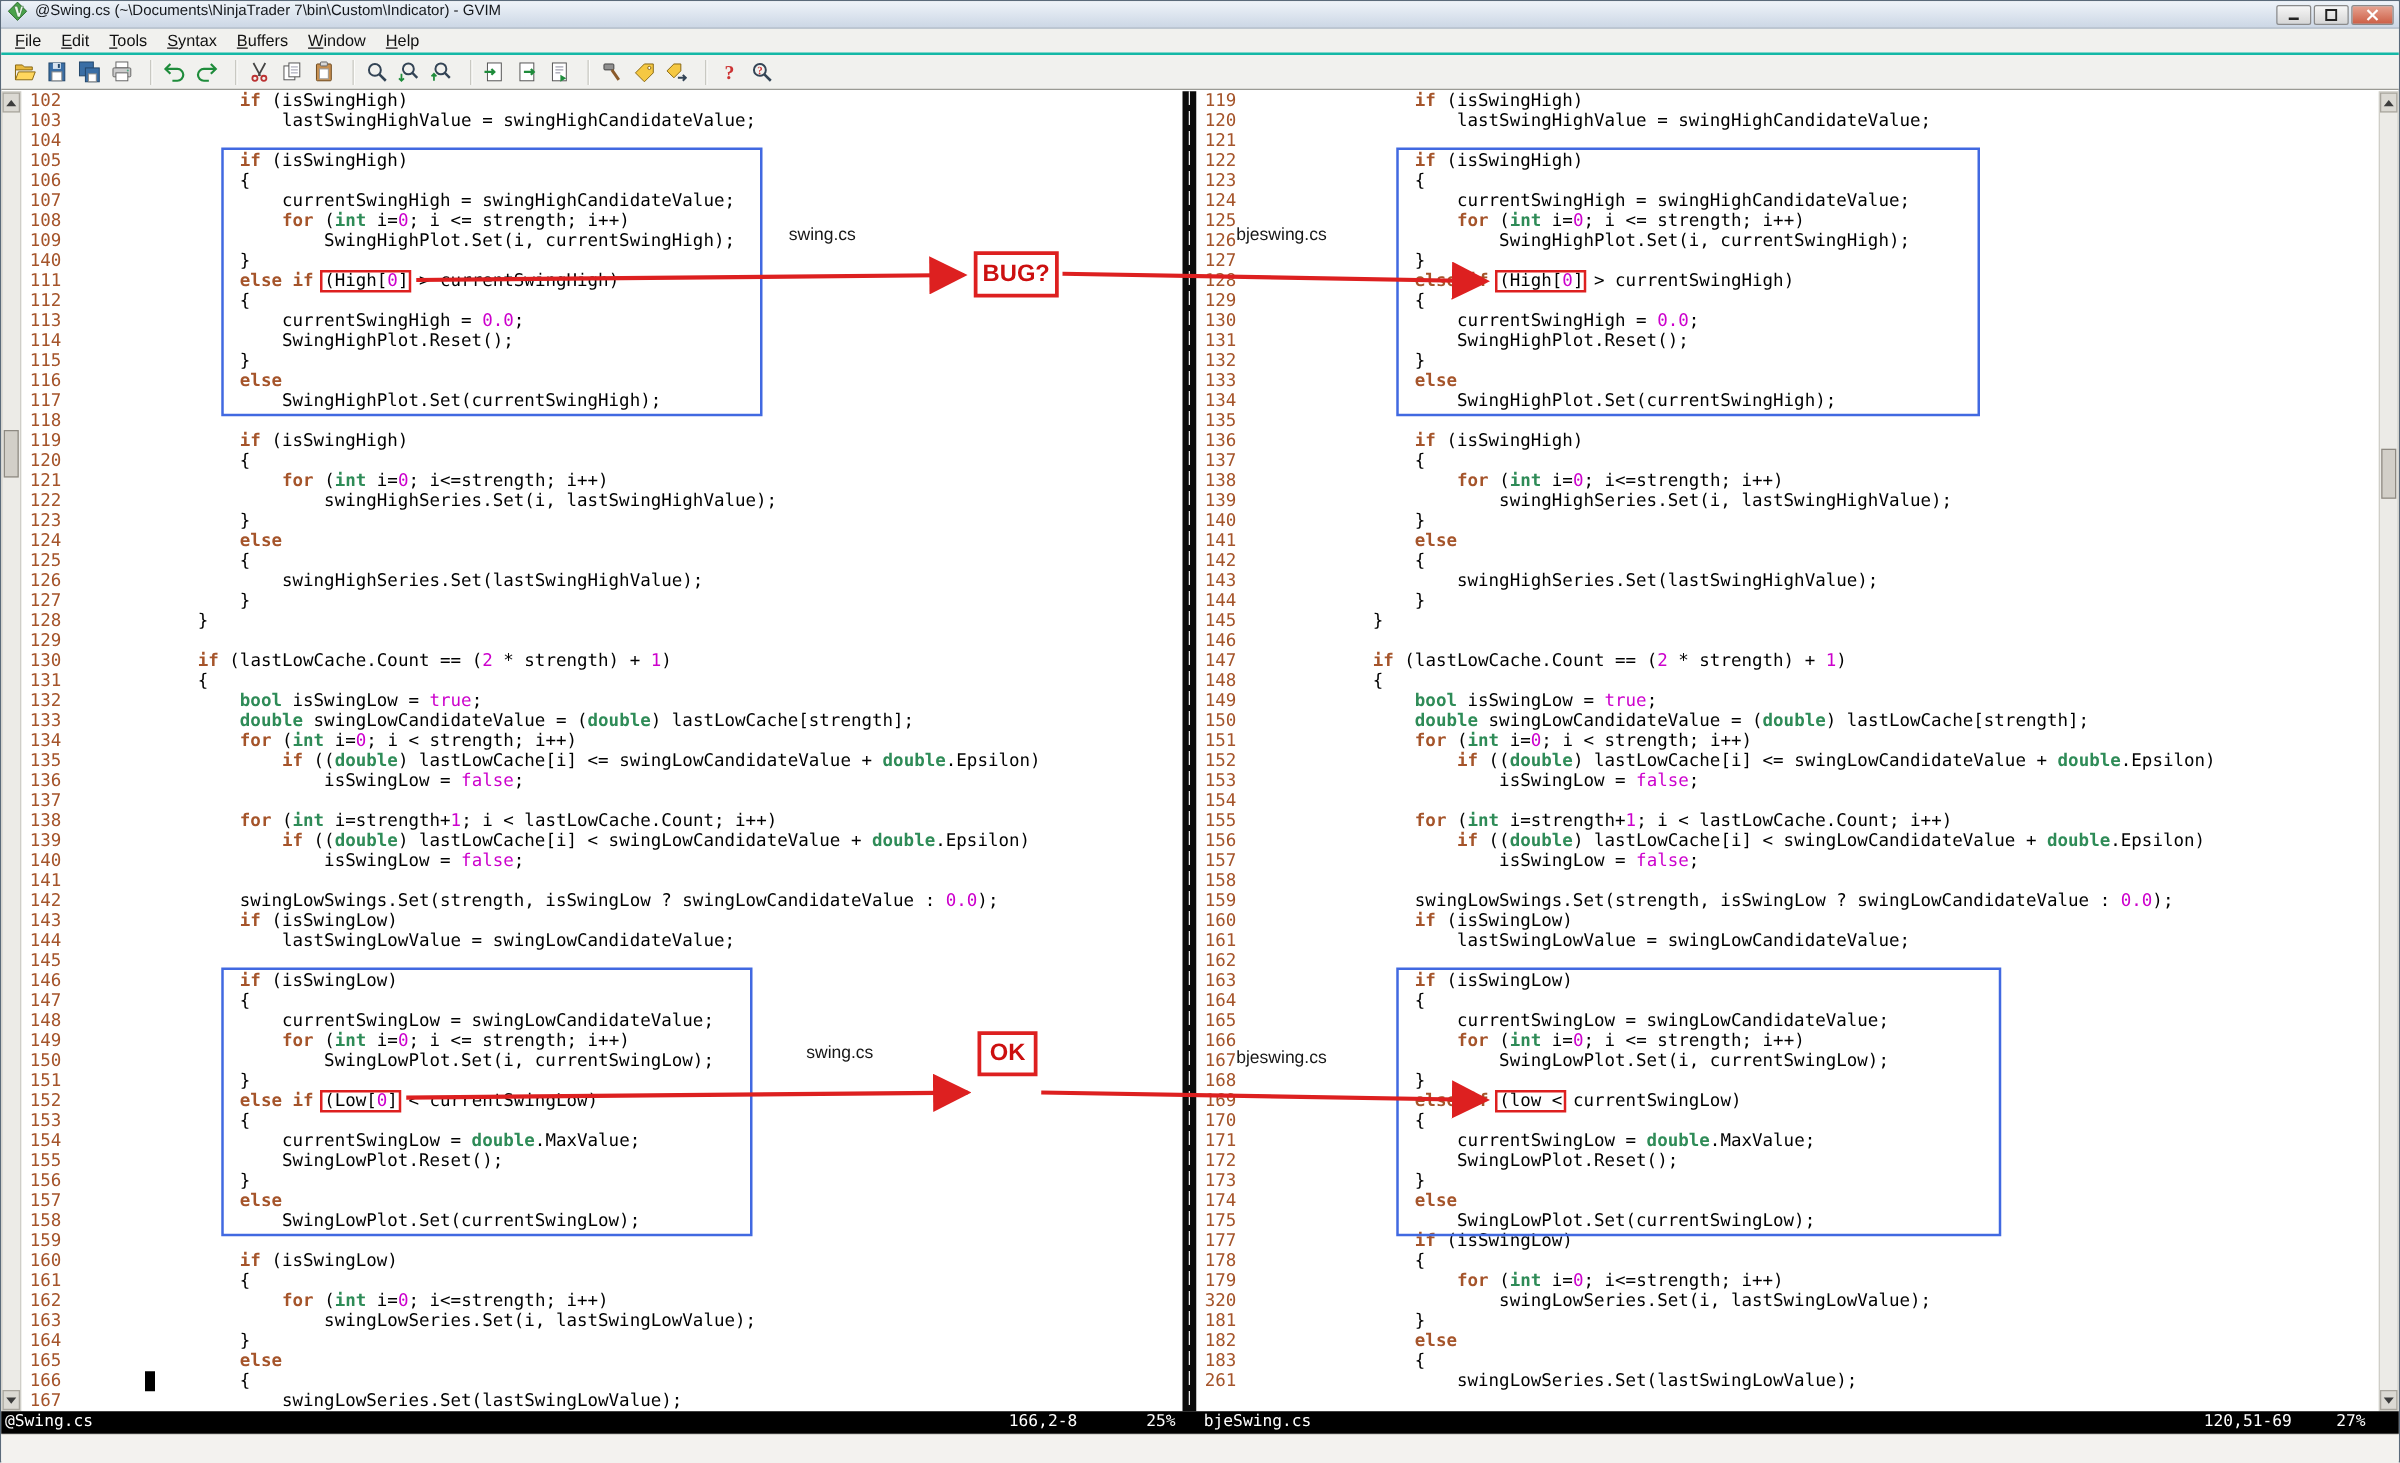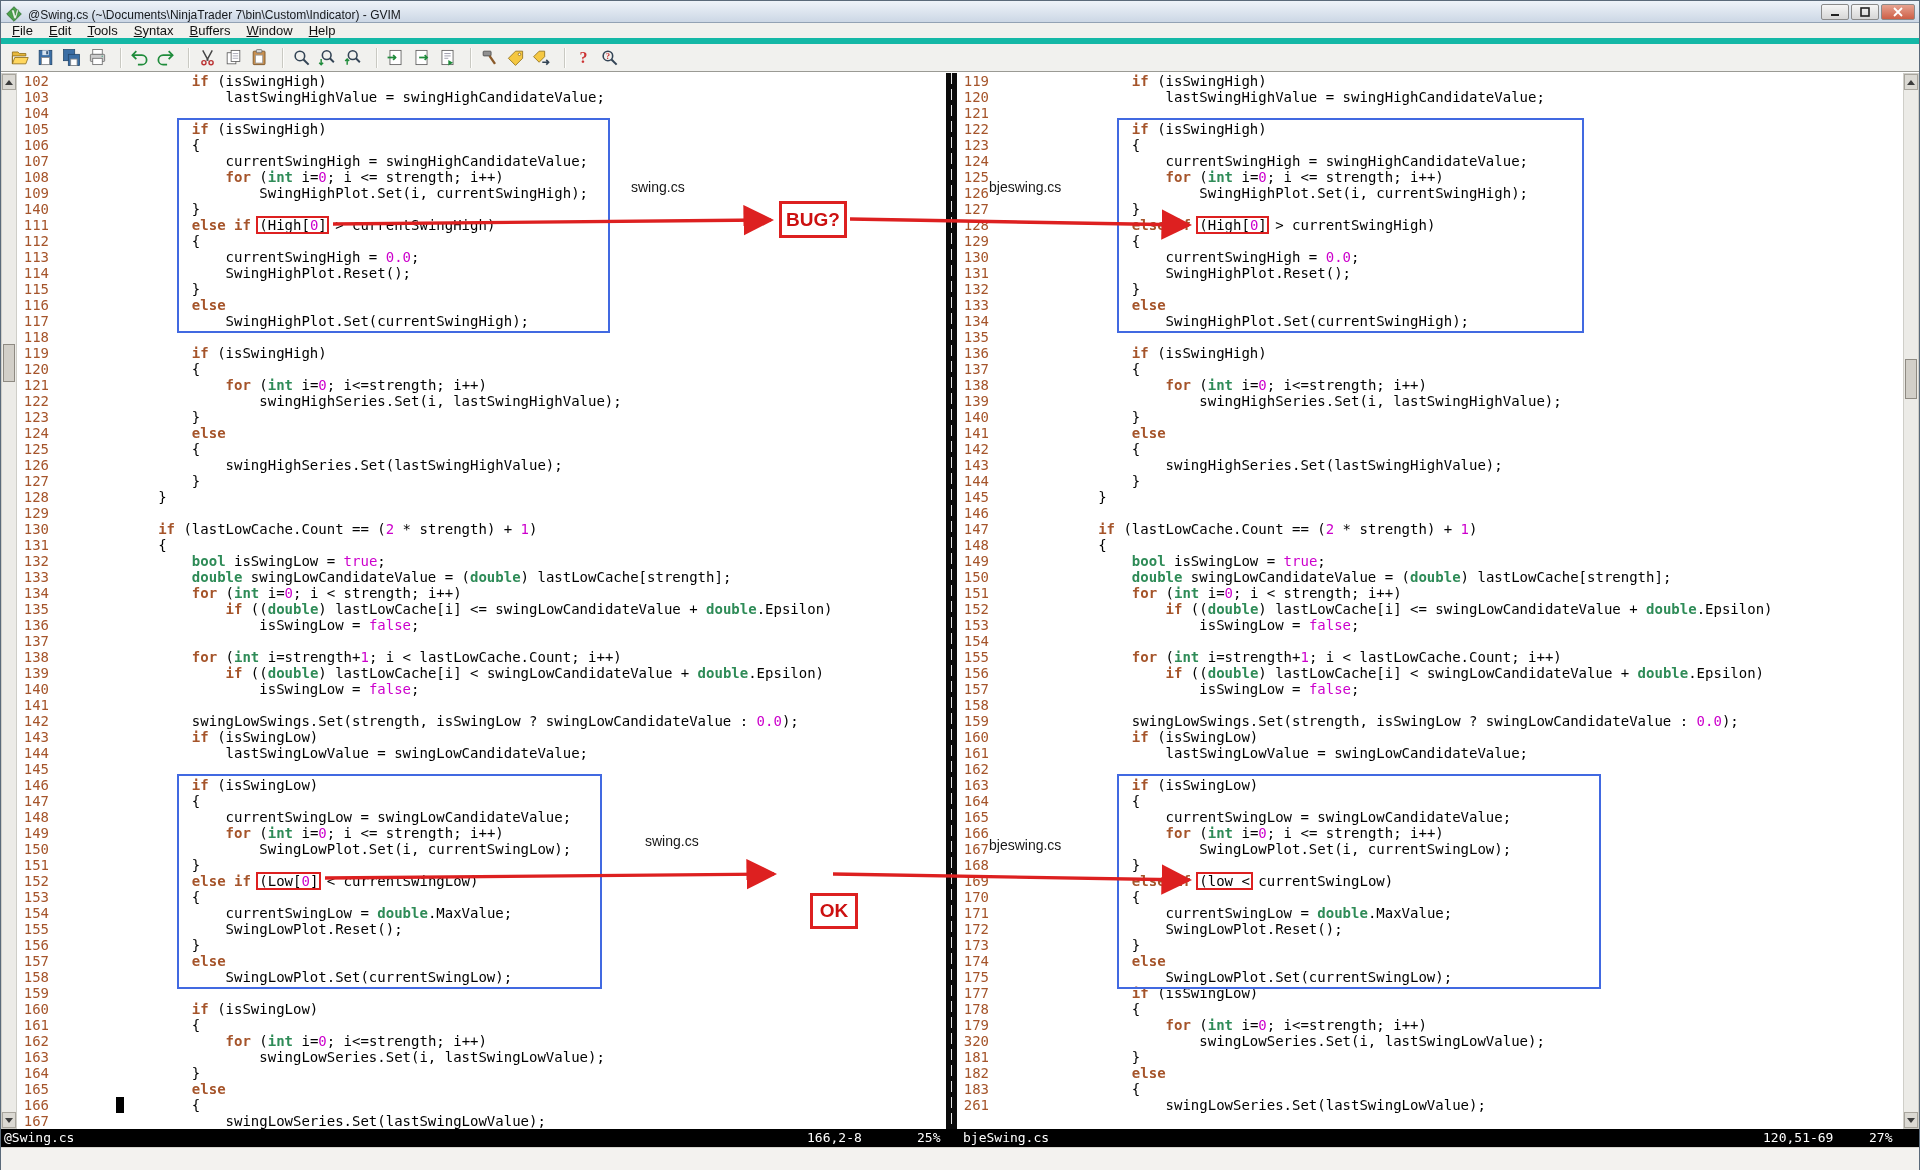--- a/index.html
+++ b/index.html
@@ -2,30 +2,30 @@
 <html style="--kw: #a5542a; --ty: #2e8b57; --ct: #cc00cc; --lnum: #a5542a; --ann-red: #dd2020; --ann-blue: #4169e1;"><head>
 <meta charset="utf-8">
 <style>
   *{margin:0;padding:0;box-sizing:border-box}
   html,body{width:1920px;height:1170px;overflow:hidden;background:#fff;font-family:"Liberation Sans",sans-serif}
   #win{position:absolute;inset:0;border:1px solid #5a6a7a;background:#fff}
 
   
   #titlebar{position:absolute;left:0;top:0;right:0;height:22px;
     background:linear-gradient(#eef3f9,#ccd7e5);border-bottom:1px solid #93a2b4;
-    display:flex;align-items:flex-end;font-size:12px;color:#15181c}
+    display:flex;align-items:flex-start;font-size:12px;color:#15181c}
   #vim-icon{width:16px;height:16px;margin:0 6px 0 5px;flex:0 0 auto}
   #title-text{white-space:nowrap}
   #win-buttons{position:absolute;right:4px;top:3px;display:flex;gap:2px}
   .winbtn{width:28px;height:16px;border:1px solid #8a8a8a;border-radius:2px;
     background:linear-gradient(#f6f6f6,#d6d6d6);display:flex;align-items:center;justify-content:center}
   .winbtn.close{width:34px;background:linear-gradient(#e6a290,#cd5f46)}
 
   #menubar{position:absolute;top:22px;left:0;right:0;height:21px;background:#f1f1ee;
-    border-bottom:6px solid #14b8a6;display:flex;align-items:center;padding-left:3px;font-size:13px;color:#111}
+    border-bottom:2px solid #14b8a6;display:flex;align-items:center;padding-left:3px;font-size:13px;color:#111}
   .menu-item{padding:2px 8px;white-space:nowrap}
 
   #toolbar{position:absolute;top:43px;left:0;right:0;height:28px;background:#f1f1ee;
     border-bottom:1px solid #9a9a94;display:flex;align-items:center;padding-left:5px}
   .tool-group{display:flex;align-items:center;margin-right:6px}
   .tool-sep{width:2px;height:20px;border-left:1px solid #c9c9c2;border-right:1px solid #fdfdfb;margin:0 4px}
   .toolbtn{width:26px;height:24px;display:flex;align-items:center;justify-content:center}
 
   
   .pane{position:absolute;top:72px;height:1056px;background:#fff;overflow:hidden;
@@ -839,21 +839,21 @@
   <div id="annotations">
       <div class="blue-box" style="left: 176.3px; top: 117px; width: 433px; height: 215px;"></div>
       <div class="blue-box" style="left: 1116.3px; top: 117px; width: 466.68px; height: 215px;"></div>
       <div class="blue-box" style="left: 176.3px; top: 773px; width: 424.58px; height: 215px;"></div>
       <div class="blue-box" style="left: 1116.3px; top: 773px; width: 483.52px; height: 215px;"></div>
       <div class="red-box" style="left: 255.08px; top: 215px; width: 73.36px; height: 18px;"></div>
       <div class="red-box" style="left: 1195.08px; top: 215px; width: 73.36px; height: 18px;"></div>
       <div class="red-box" style="left: 255.08px; top: 871px; width: 64.94px; height: 18px;"></div>
       <div class="red-box" style="left: 1195.08px; top: 871px; width: 56.52px; height: 18px;"></div>
       <div class="callout" style="left: 778px; top: 200px; width: 68px; height: 37px;">BUG?</div>
-      <div class="callout" style="left: 781px; top: 892px; width: 48px; height: 36px; margin-left: 28px;">OK</div>
+      <div class="callout" style="left: 781px; top: 824px; width: 48px; height: 36px;">OK</div>
       <div class="ann-label" style="left: 630px; top: 178px;">swing.cs</div>
       <div class="ann-label" style="left: 988px; top: 178px;">bjeswing.cs</div>
       <div class="ann-label" style="left: 644px; top: 832px;">swing.cs</div>
       <div class="ann-label" style="left: 988px; top: 836px;">bjeswing.cs</div>
     </div>
   <svg id="arrow-svg" width="1920" height="1170">
     <defs>
       <marker id="arrowhead" viewBox="0 0 10 10" refX="9" refY="5" markerWidth="9" markerHeight="9" orient="auto">
         <path d="M0 0L10 5L0 10z" fill="#dd2020"></path>
       </marker>

